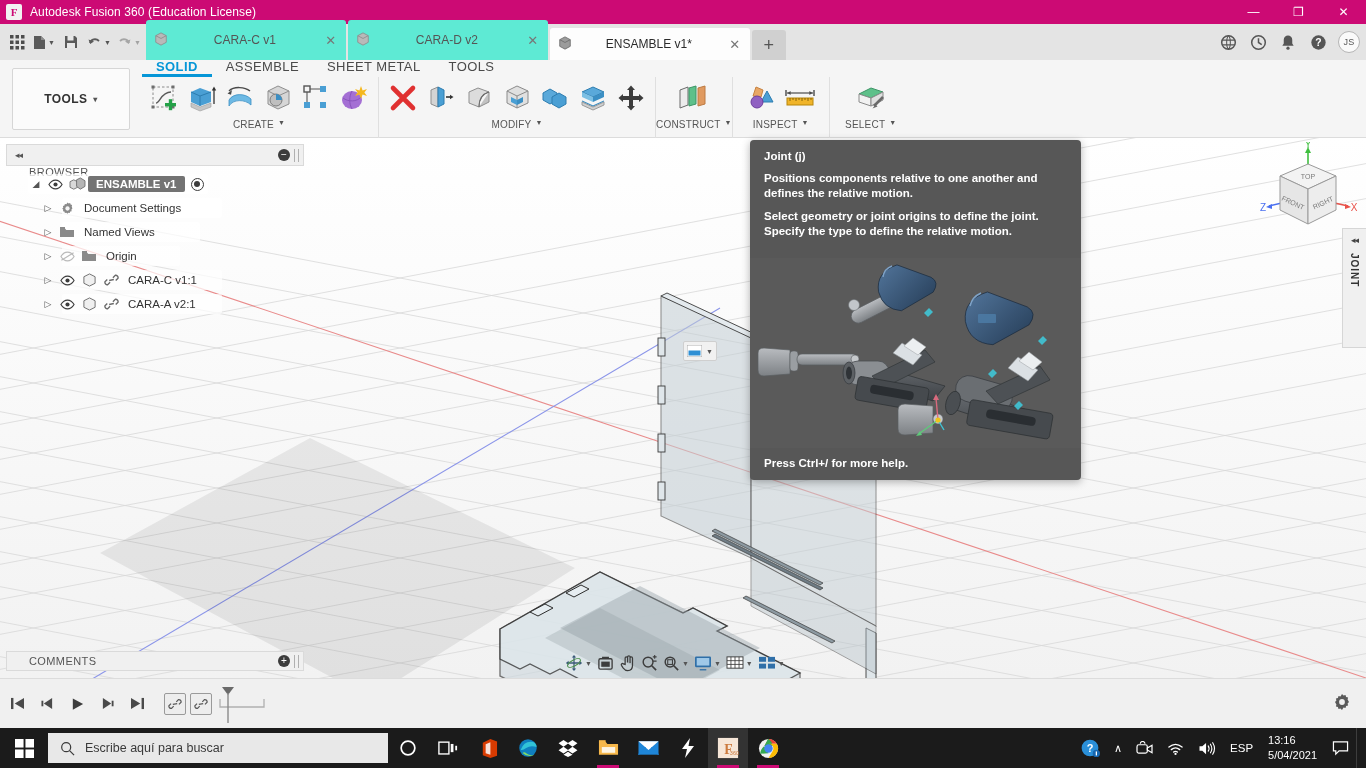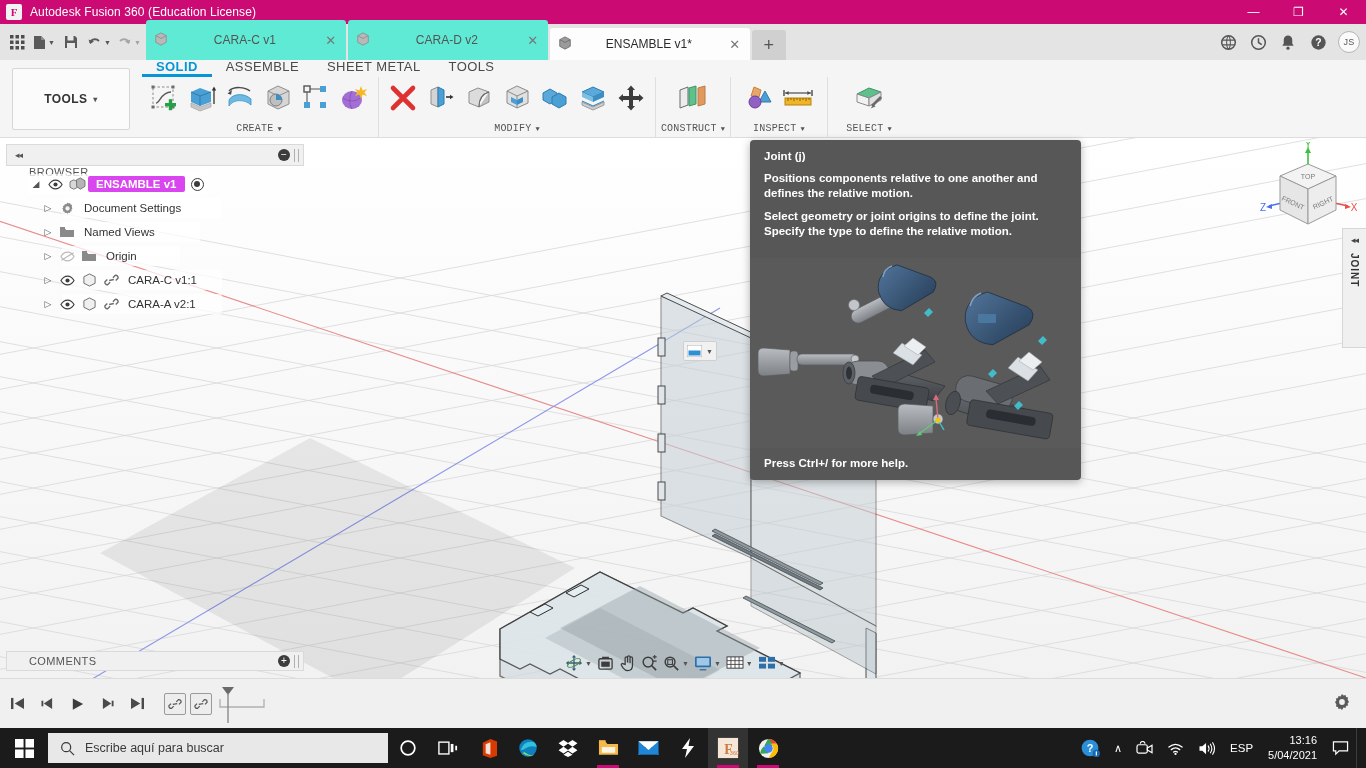--- a/index.html
+++ b/index.html
@@ -80,22 +80,22 @@
     font-size: 13px; color: #4a4a4a; padding: 0 14px 1px 14px; letter-spacing: .4px;
     border-bottom: 3px solid transparent; line-height: 13px;
   }
   .ws-tab.active { color: #0696d7; border-bottom-color: #0696d7; font-weight: bold; }
 
   .panels { display: flex; align-items: flex-start; height: 61px; }
   .panel { display: flex; flex-direction: column; height: 61px; position: relative; }
   .panel + .panel { border-left: 1px solid #dfdfdf; }
   .prow { display: flex; align-items: center; height: 42px; padding: 0 5px; }
   .plabel {
-    height: 19px; font-size: 10px; color: #555; display: flex; align-items: center;
-    justify-content: center; letter-spacing: .2px; font-family: Liberation Mono, monospace;
+    height: 19px; font-size: 10px; color: #555; display: flex; align-items: flex-start;
+    justify-content: center; letter-spacing: .2px;
   }
   .tool {
     width: 38px; height: 38px; display: flex; align-items: center; justify-content: center;
     border-radius: 2px; position: relative;
   }
   .tool.sel { background: #0696d7; }
 
   
   .canvas {
     position: absolute; top: 138px; left: 0; width: 1366px; height: 540px;
@@ -125,21 +125,21 @@
   .trow .hitbg {
     position: absolute; left: 0; top: 2px; height: 20px; background: rgba(255,255,255,.72);
     border-radius: 2px; z-index: 0;
   }
   .trow > * { position: relative; z-index: 1; }
   .tarrow { width: 16px; text-align: center; color: #555; font-size: 9px; flex: 0 0 16px; }
   .teye { width: 22px; display: flex; align-items: center; justify-content: center; flex: 0 0 22px; }
   .ticon { width: 22px; display: flex; align-items: center; justify-content: center; flex: 0 0 22px; }
   .tlabel2 { padding: 0 6px; white-space: nowrap; }
   .trow.root .tlabel2 {
-    background: #d946ef; color: #fff; font-weight: bold; border-radius: 2px; padding: 2px 8px;
+    background: #737373; color: #fff; font-weight: bold; border-radius: 2px; padding: 2px 8px;
   }
   .radio-dot {
     width: 13px; height: 13px; border-radius: 50%; border: 1.5px solid #3c3c3c;
     display: flex; align-items: center; justify-content: center; margin-left: 6px;
   }
   .radio-dot i { width: 6px; height: 6px; border-radius: 50%; background: #3c3c3c; display: block; }
 
   
   .comments {
     position: absolute; left: 6px; top: 651px; width: 298px; height: 20px;
@@ -232,21 +232,21 @@
   .tb-app.active { background: #333; }
   .tb-app .underline {
     position: absolute; bottom: 0; left: 9px; width: 22px; height: 3px; background: #cc0a74;
   }
   .tray {
     margin-left: auto; display: flex; align-items: center; height: 40px;
     color: #fff; font-size: 11px; padding-right: 2px;
   }
   .tray-btn { padding: 0 7px; height: 40px; display: flex; align-items: center; }
   .clock {
-    display: flex; flex-direction: column; align-items: flex-end; justify-content: center;
+    display: flex; flex-direction: column; align-items: flex-start; justify-content: center;
     height: 40px; padding: 0 8px; line-height: 1.35; font-size: 11px;
   }
   .show-desktop { width: 8px; height: 40px; border-left: 1px solid #3d3d3d; }
 </style>
 </head>
 <body>
 
 <div id="app">
 
   <div class="titlebar">

